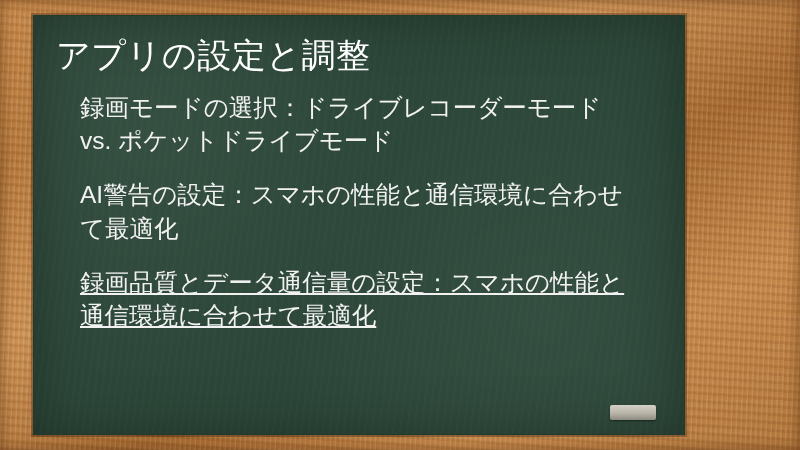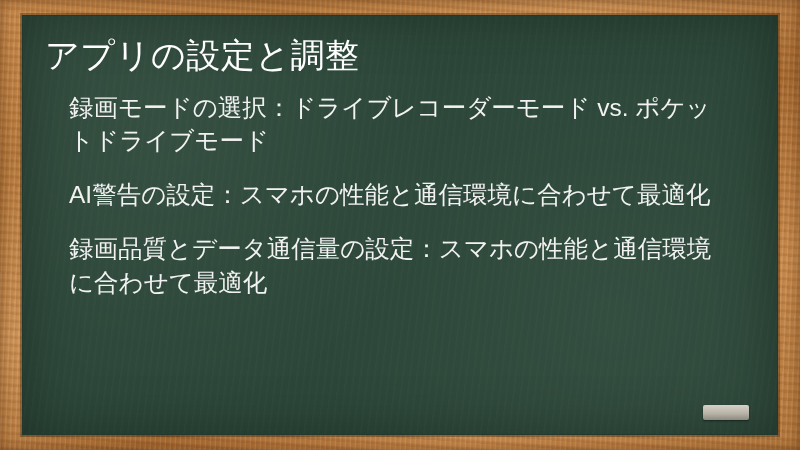--- a/index.html
+++ b/index.html
@@ -33,23 +33,23 @@
   .frame-inner-shadow {
     position: absolute;
     inset: 0;
     box-shadow: inset 0 0 14px rgba(80,40,10,0.55);
     pointer-events: none;
   }
 
   
   .board {
     position: absolute;
-    left: 22px;
+    left: 33px;
     top: 15px;
-    width: 756px;
+    width: 652px;
     height: 420px;
     box-sizing: border-box;
     background: #2c4739;
     border: 1px solid #23392d;
     box-shadow: 0 0 0 2px rgba(50,25,5,0.35), inset 0 0 55px rgba(0,0,0,0.30);
     overflow: hidden;
   }
   .board-noise {
     position: absolute;
     inset: 0;
@@ -81,21 +81,21 @@
     list-style: none;
   }
   .bullet {
     color: #f2f2f2;
     font-size: 24.5px;
     line-height: 1.38;
     margin: 0 12px 20px 0;
     padding-left: 24px;
     font-weight: 400;
   }
-  .bullet:last-child { margin-bottom: 0; }
+  .bullet:last-child { margin-bottom: 0; text-decoration: underline; }
 
   
   .eraser {
     position: absolute;
     right: 28px;
     bottom: 14px;
     width: 46px;
     height: 15px;
     background: linear-gradient(180deg, #d6d2c8 0%, #b9b4a8 55%, #8d8a80 100%);
     border-radius: 2px;

